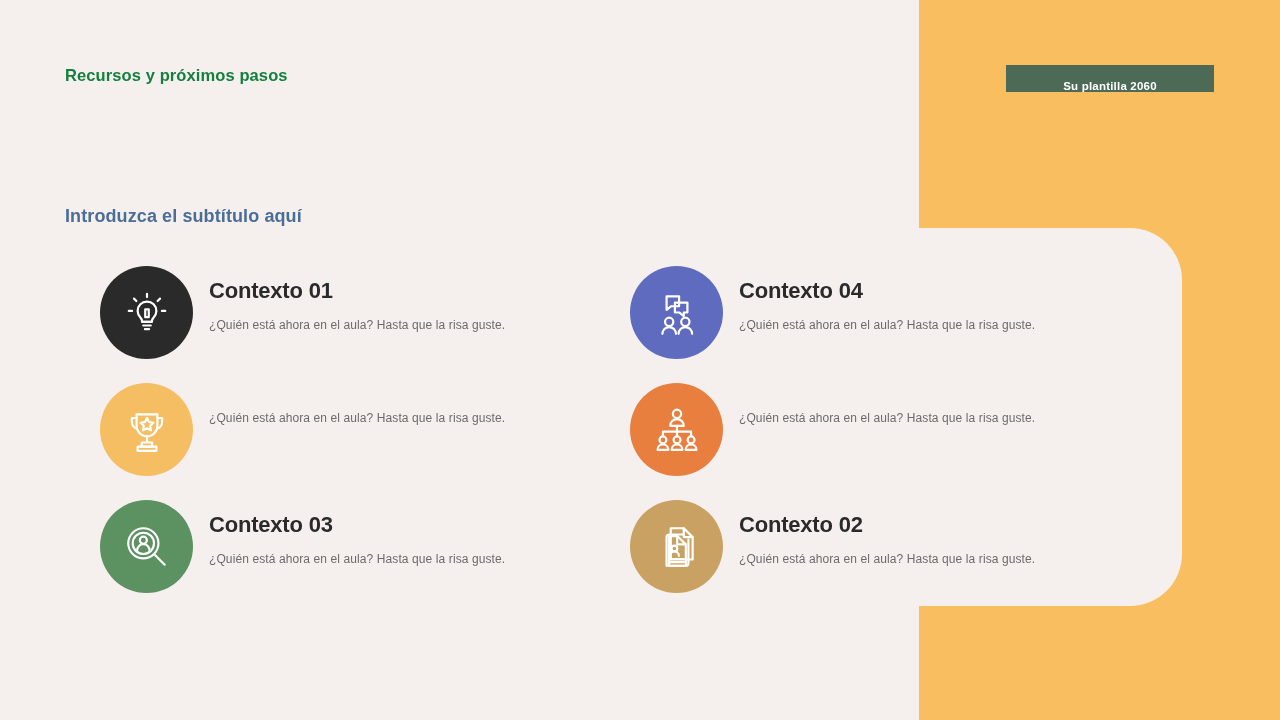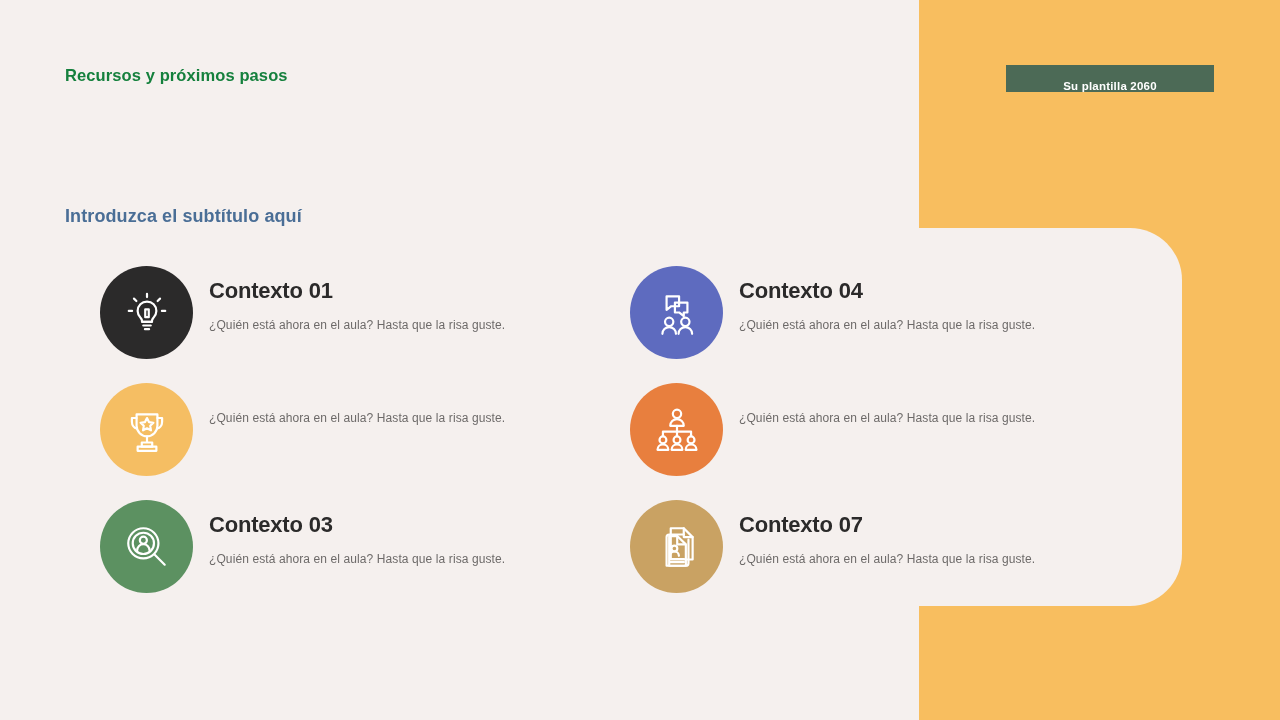--- a/index.html
+++ b/index.html
@@ -238,19 +238,19 @@
             <path d="M30.5 12H16.5c-1.4 0-2.5 1.1-2.5 2.5V42h18.5c1.4 0 2.5-1.1 2.5-2.5V17"></path>
             <path d="M24.2 13.5h-7.7V42h16V21.5z"></path>
             <path d="M24.2 13.5v8h7.8"></path>
             <circle cx="21.5" cy="25.5" r="2.8"></circle>
             <path d="M17.2 32.5c0-2.4 1.9-4.3 4.3-4.3s4.3 1.9 4.3 4.3"></path>
             <path d="M17.2 35.5h13.5M17.2 38.5h13.5"></path>
           </svg>
         </span>
       </div>
       <div class="item-text">
-        <div class="item-title">Contexto 07</div>
+        <div class="item-title">Contexto 02</div>
         <div class="item-desc">¿Quién está ahora en el aula? Hasta que la risa guste.</div>
       </div>
     </div>
 
   </div>
 </div>
 
 </body></html>

